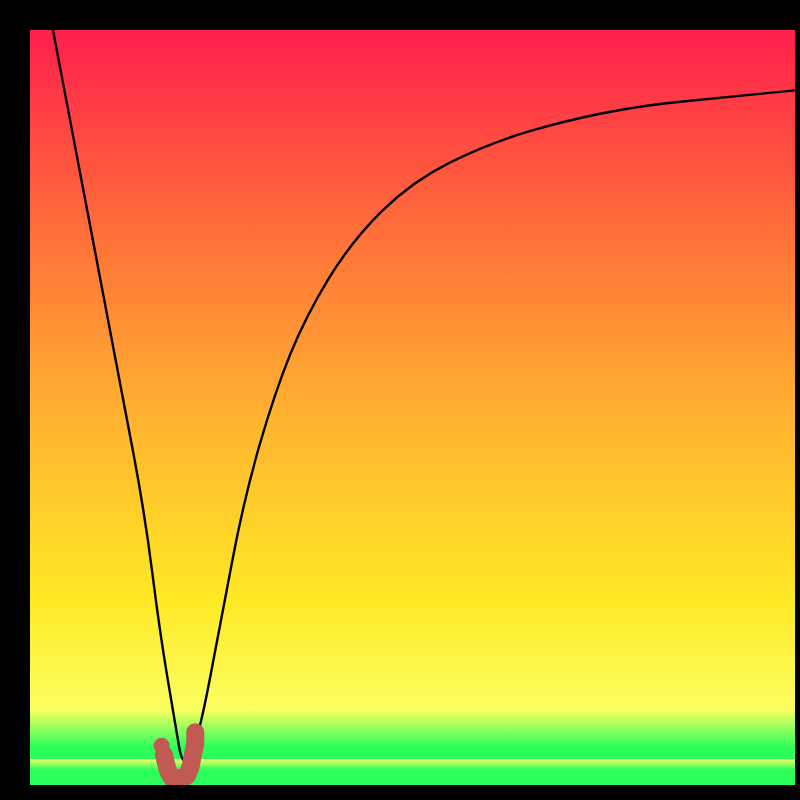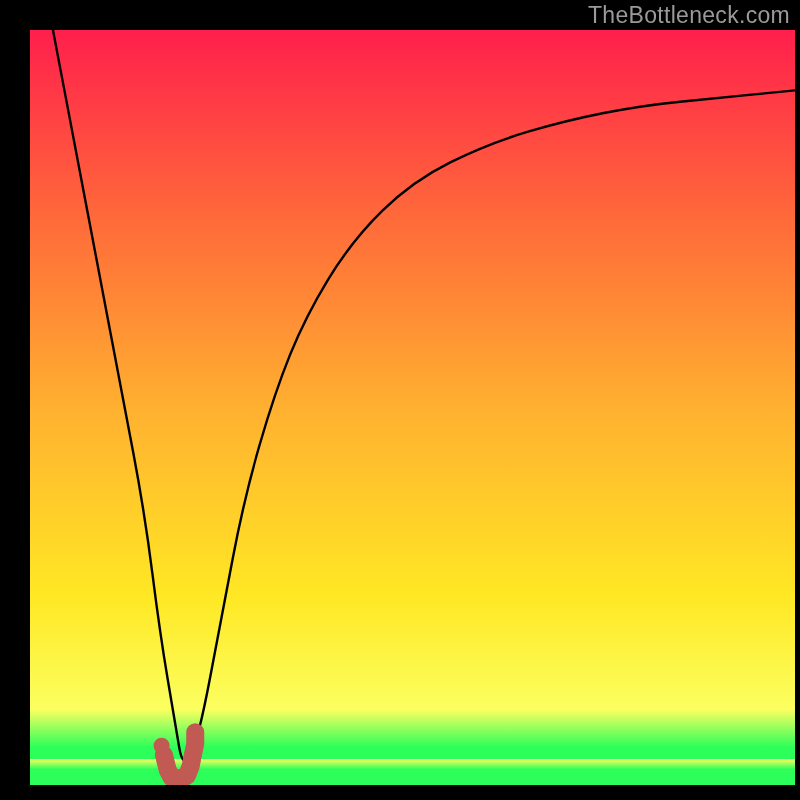--- a/index.html
+++ b/index.html
@@ -56,14 +56,13 @@
 
 <div id="stage">
   <div id="plot-area" style="left: 30px; top: 30px; width: 765px; height: 755px;">
     <div id="green-bottom-band" style="height: 26px; background: linear-gradient(rgb(251, 255, 96) 0%, rgb(44, 255, 90) 40%, rgb(44, 255, 90) 100%);"></div>
     <svg id="curve-svg" width="765" height="755" viewBox="0 0 765 755">
       <path id="main-curve" fill="none" stroke-width="2.4" stroke-linecap="round" stroke-linejoin="round" d="M 22.95 0.00 Q 22.95 0.00 34.42 60.40 Q 45.90 120.80 57.38 181.20 Q 68.85 241.60 80.32 302.00 Q 91.80 362.40 103.28 422.80 Q 114.75 483.20 122.40 543.60 Q 130.05 604.00 137.70 649.30 Q 145.35 694.60 149.18 717.25 Q 153.00 739.90 160.65 724.80 Q 168.30 709.70 179.78 649.30 Q 191.25 588.90 202.73 528.50 Q 214.20 468.10 229.50 415.25 Q 244.80 362.40 260.10 324.65 Q 275.40 286.90 298.35 249.15 Q 321.30 211.40 351.90 181.20 Q 382.50 151.00 420.75 132.13 Q 459.00 113.25 497.25 101.93 Q 535.50 90.60 573.75 83.05 Q 612.00 75.50 650.25 71.72 Q 688.50 67.95 726.75 64.17 T 765.00 60.40" stroke="#000000"></path>
       <path id="j-marker" fill="none" stroke-width="18" stroke-linecap="round" stroke-linejoin="round" d="M 133.88 724.80 L 137.70 739.90 L 141.53 747.45 L 149.18 748.96 L 156.82 745.94 L 160.65 736.13 L 162.94 724.80 L 165.24 713.48 L 165.24 702.15" stroke="#c05a52"></path>
       <circle id="j-dot" r="8" cx="131.58" cy="715.74" fill="#c05a52"></circle>
     </svg>
   </div>
-  <div id="watermark">TheBottleneck.com</div>
 </div>
 
 </body></html>

